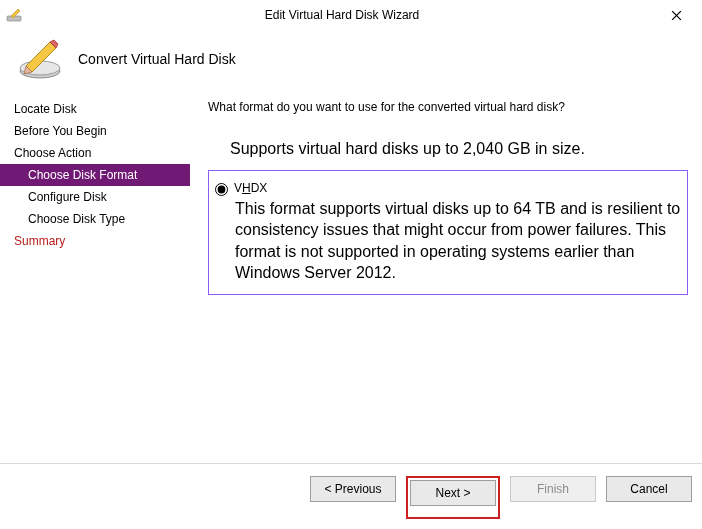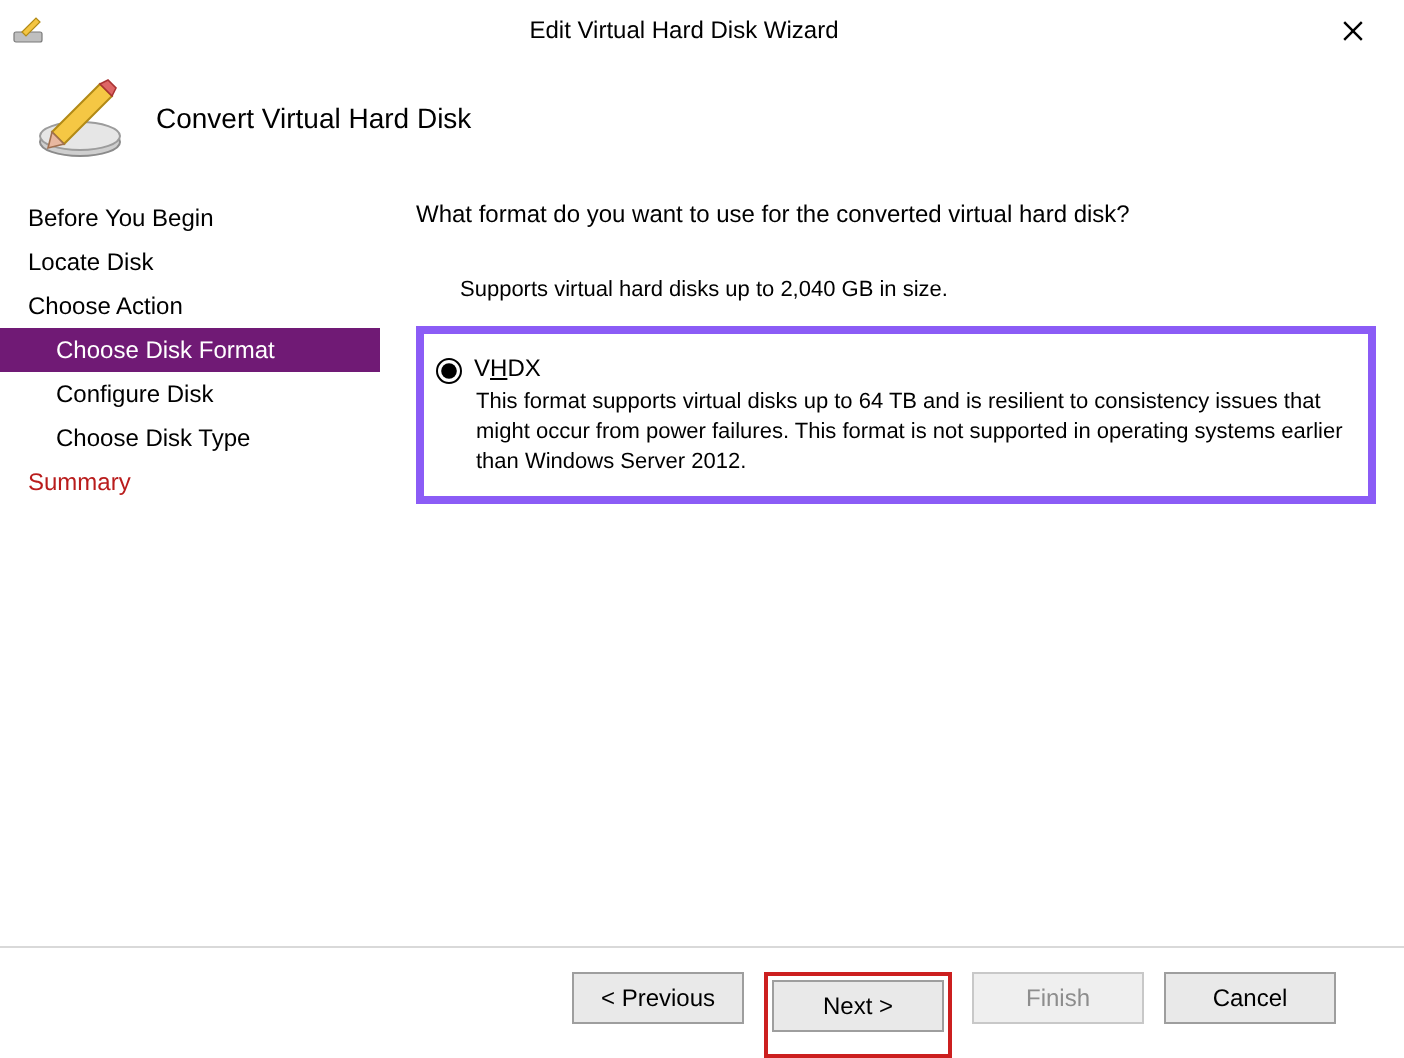--- a/index.html
+++ b/index.html
@@ -22,25 +22,25 @@
   .sidebar .item.selected { background: #701a75; color: #fff; }
   .sidebar .item.muted { color: #b91c1c; }
 
   .content { flex: 1; padding: 6px 14px 0 18px; }
   .content .prompt { font-size: 12px; margin-bottom: 24px; }
 
   .option { display: flex; align-items: flex-start; margin: 6px 0 2px 0; }
   .option input[type=radio] { margin: 2px 6px 0 2px; accent-color: #000; }
   .option .label { font-size: 12px; }
   .option .label u { text-decoration: underline; }
-  .desc { font-size: 11px; margin: 2px 0 10px 22px; line-height: 1.35; }
+  .desc { font-size: 16px; margin: 2px 0 10px 22px; line-height: 1.35; }
 
-  .highlight-box { border: 4px solid #8b5cf6; padding: 4px 6px 6px 4px; margin-top: 4px; }
+  .highlight-box { border: 1px solid #8b5cf6; padding: 4px 6px 6px 4px; margin-top: 4px; }
 
-  .footer { position: absolute; left: 0; right: 0; bottom: 0; height: 56px; border-top: 1px solid #d9d9d9; padding: 12px 34px 0 0; display: flex; justify-content: flex-end; gap: 10px; }
+  .footer { position: absolute; left: 0; right: 0; bottom: 10px; height: 56px; border-top: 1px solid #d9d9d9; padding: 12px 10px 0 0; display: flex; justify-content: flex-end; gap: 10px; }
   .footer button { width: 86px; height: 26px; font-size: 12px; background: #e9e9e9; border: 1px solid #9e9e9e; cursor: pointer; }
   .footer button.disabled { color: #8d8d8d; border-color: #c8c8c8; background: #efefef; cursor: default; }
   .footer .btn-highlight { border: 2px solid #cc1f1f; padding: 2px; display: inline-flex; }
   .footer .btn-highlight button { margin: 0; }
 
 </style>
 </head>
 <body>
 
 <div class="titlebar">
@@ -67,22 +67,22 @@
       <polygon points="10,28 34,4 40,10 16,34" fill="#f5c744" stroke="#b28a16" stroke-width="1"></polygon>
       <polygon points="10,28 16,34 8,36" fill="#e8b8a0" stroke="#a07050" stroke-width="0.8"></polygon>
       <polygon points="34,4 40,10 42,6 38,2" fill="#d66" stroke="#a33" stroke-width="0.8"></polygon>
     </svg>
   </span>
   <h1>Convert Virtual Hard Disk</h1>
 </div>
 
 <div class="body">
   <div class="sidebar">
+    <div class="item">Locate Disk</div>
     <div class="item">Before You Begin</div>
-    <div class="item">Locate Disk</div>
     <div class="item">Choose Action</div>
     <div class="item indent selected">Choose Disk Format</div>
     <div class="item indent">Configure Disk</div>
     <div class="item indent">Choose Disk Type</div>
     <div class="item muted">Summary</div>
   </div>
 
   <div class="content">
     <div class="prompt">What format do you want to use for the converted virtual hard disk?</div>
 

